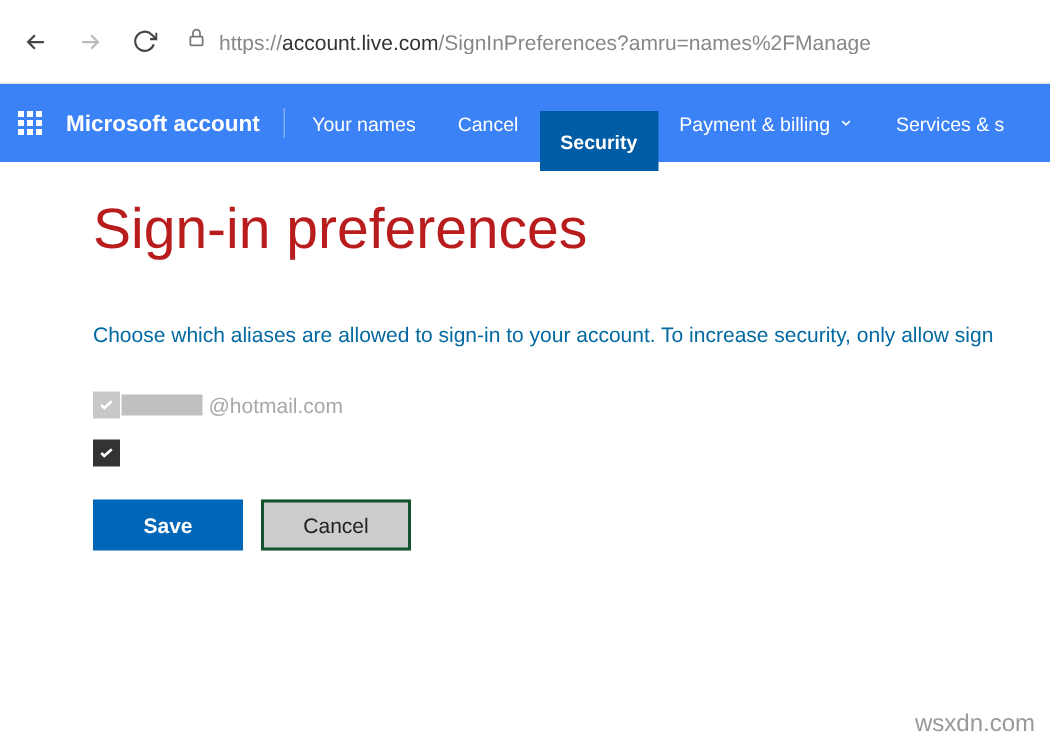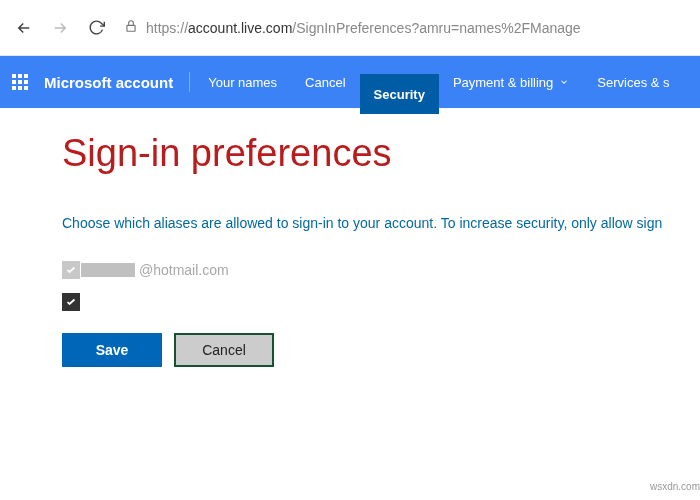--- a/index.html
+++ b/index.html
@@ -30,21 +30,21 @@
     .cb.checked { background: #333; }
     .alias-text { display: flex; align-items: center; gap: 4px; }
     .redact { display: inline-block; height: 14px; background: #c0c0c0; vertical-align: middle; }
     .muted-txt { color: #a8a8a8; }
 
     .btn-row { display: flex; gap: 12px; margin-top: 22px; }
     .btn { height: 34px; min-width: 100px; display: inline-flex; align-items: center; justify-content: center; font-size: 14px; cursor: pointer; border: none; }
     .btn-primary { background: #0067b8; color: #fff; font-weight: 600; }
     .btn-secondary { background: #ccc; color: #222; border: 2px solid #14532d; }
 
-    .watermark { position: absolute; bottom: 8px; right: 0; font-size: 10px; color: #999; }
+    .watermark { position: absolute; bottom: 8px; right: 10px; font-size: 16px; color: #999; }
   </style>
 </head>
 <body>
 
 <div class="browser-bar">
   <div class="bb-btn">
     <svg width="18" height="18" viewBox="0 0 24 24" fill="none" stroke="currentColor" stroke-width="2">
         <path d="M19 12H5M11 18l-6-6 6-6"></path>
       </svg>
   </div>

